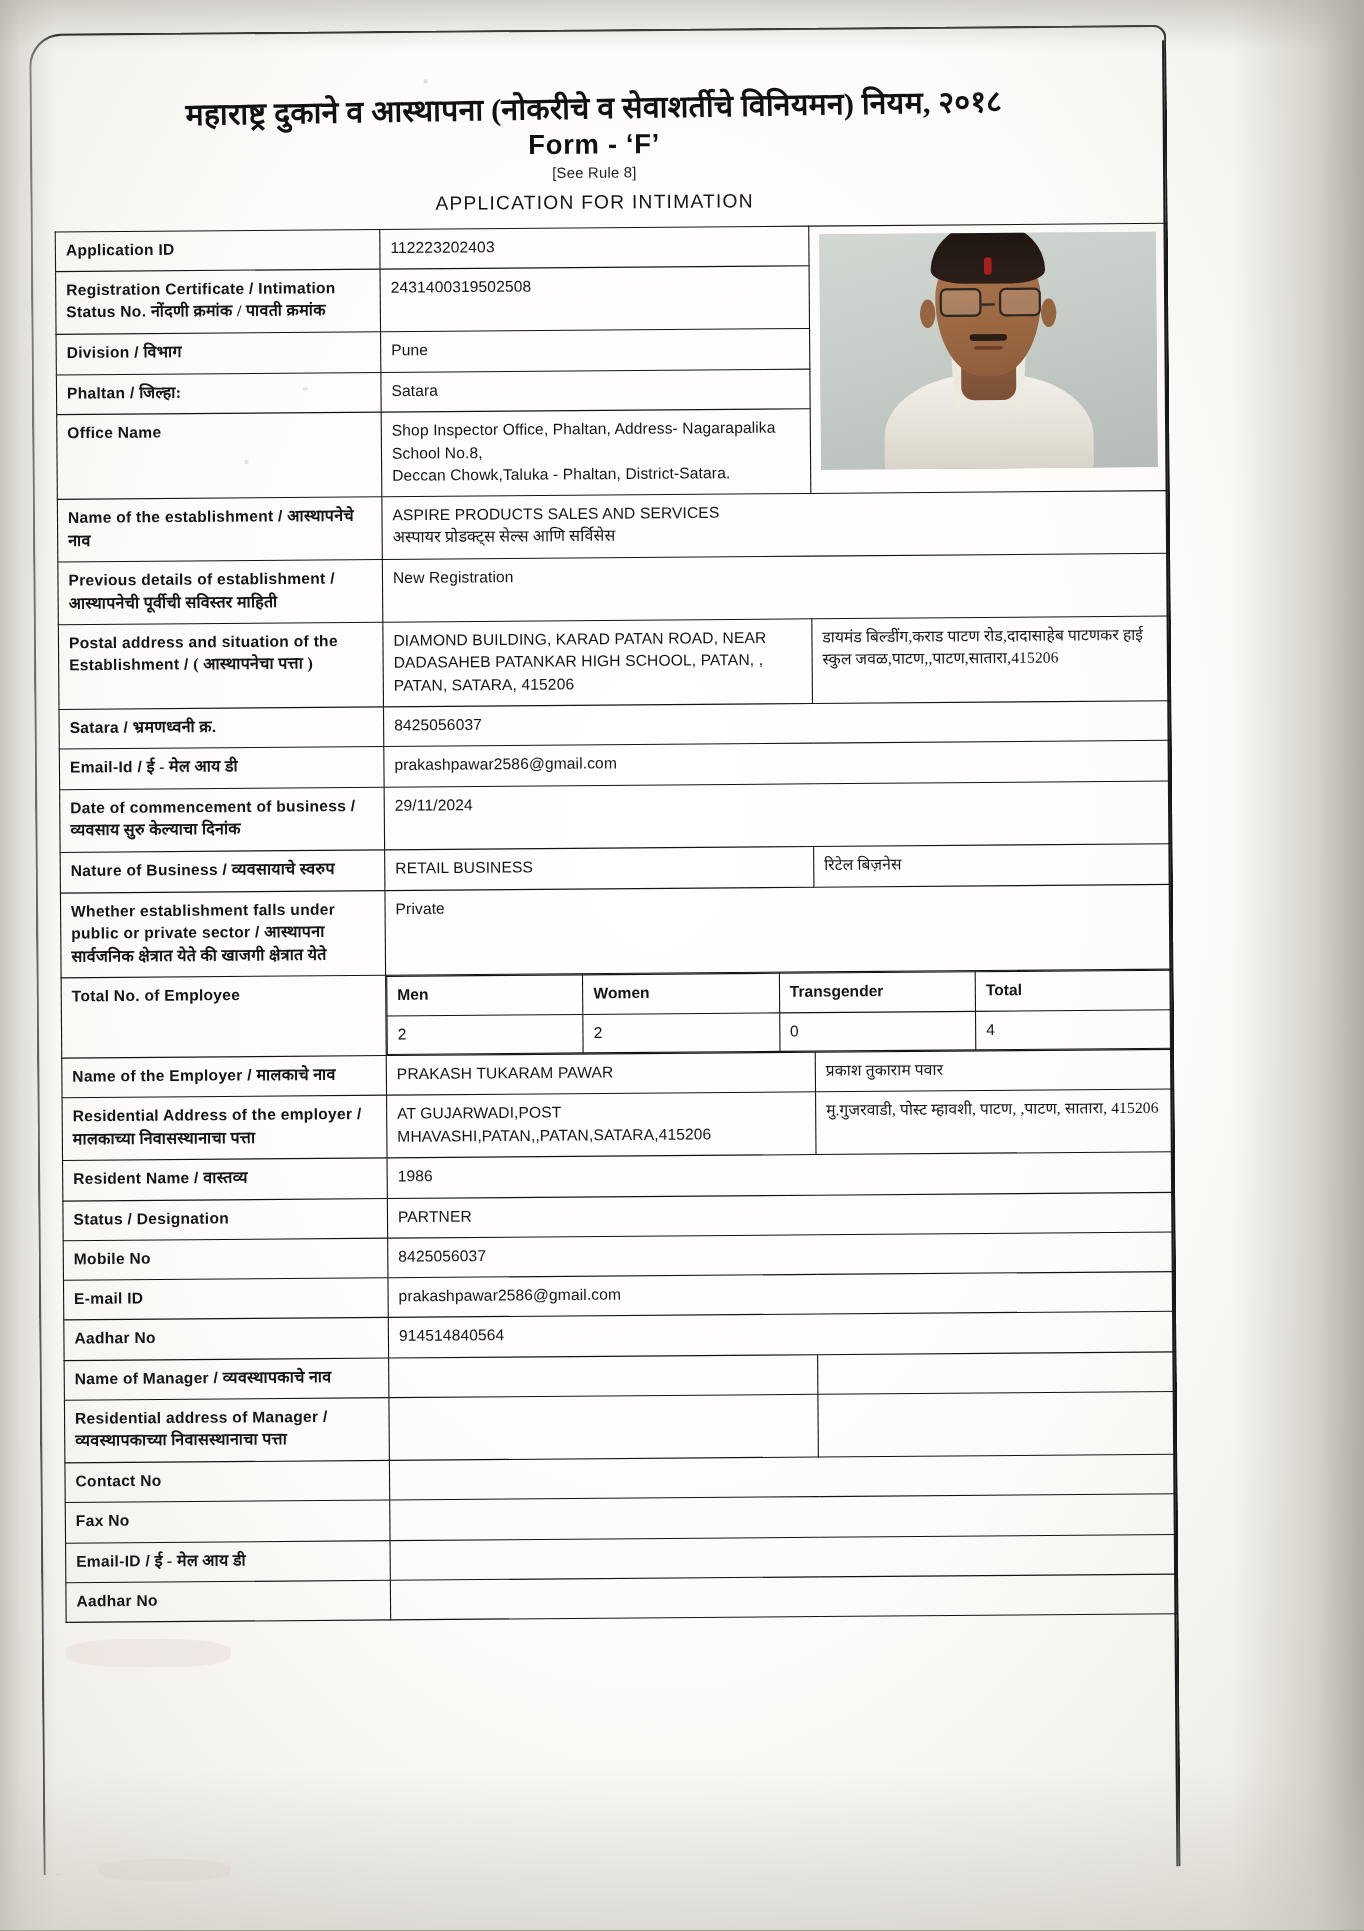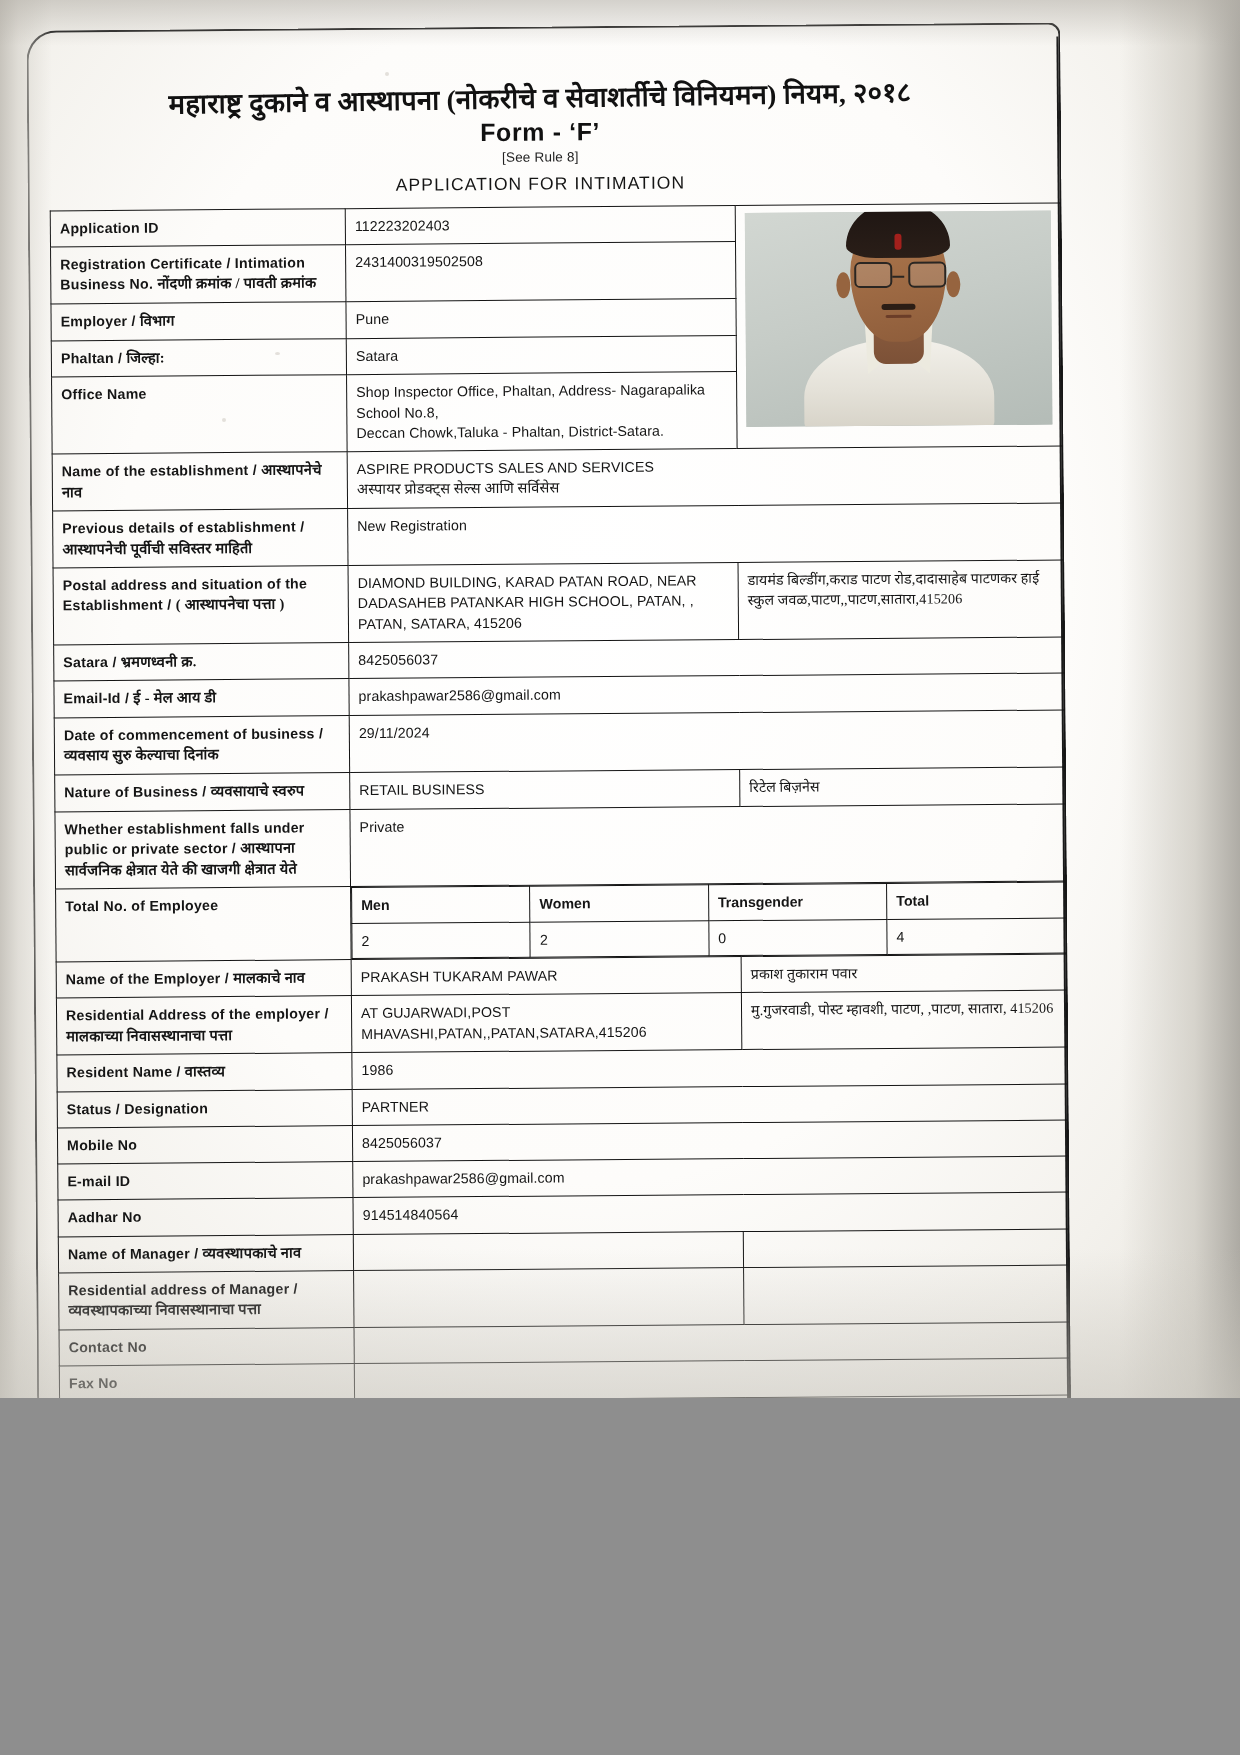--- a/index.html
+++ b/index.html
@@ -6,21 +6,21 @@
     margin: 0;
     padding: 0;
     background: #8e8e8e;
   }
   body {
     font-family: "Liberation Sans", sans-serif;
   }
   .page {
     position: relative;
     width: 1240px;
-    height: 1398px;
+    height: 1755px;
     background: #bef264;
     overflow: hidden;
     margin: 0 auto;
   }
   
   .paper {
     position: absolute;
     inset: 0;
     background:
       radial-gradient(ellipse at 48% 42%, #ffffff 0%, #fdfcfa 52%, #f3f1ec 78%, #e8e5de 100%);
@@ -330,29 +330,29 @@
             <div class="ph-bridge"></div>
             <div class="ph-mous"></div>
             <div class="ph-mouth"></div>
           </div>
         </td>
       </tr>
 
       <tr>
         <td class="lbl">
           <span>Registration Certificate / Intimation</span><br>
-          <span>Business No.</span>
+          <span>Status No.</span>
           <span class="mr">नोंदणी क्रमांक / पावती क्रमांक</span>
         </td>
         <td class="val">2431400319502508</td>
       </tr>
 
       <tr>
         <td class="lbl">
-          <span>Employer /</span>
+          <span>Division /</span>
           <span class="mr">विभाग</span>
         </td>
         <td class="val">Pune</td>
       </tr>
 
       <tr>
         <td class="lbl">
           <span>Phaltan /</span>
           <span class="mr">जिल्हा:</span>
         </td>

